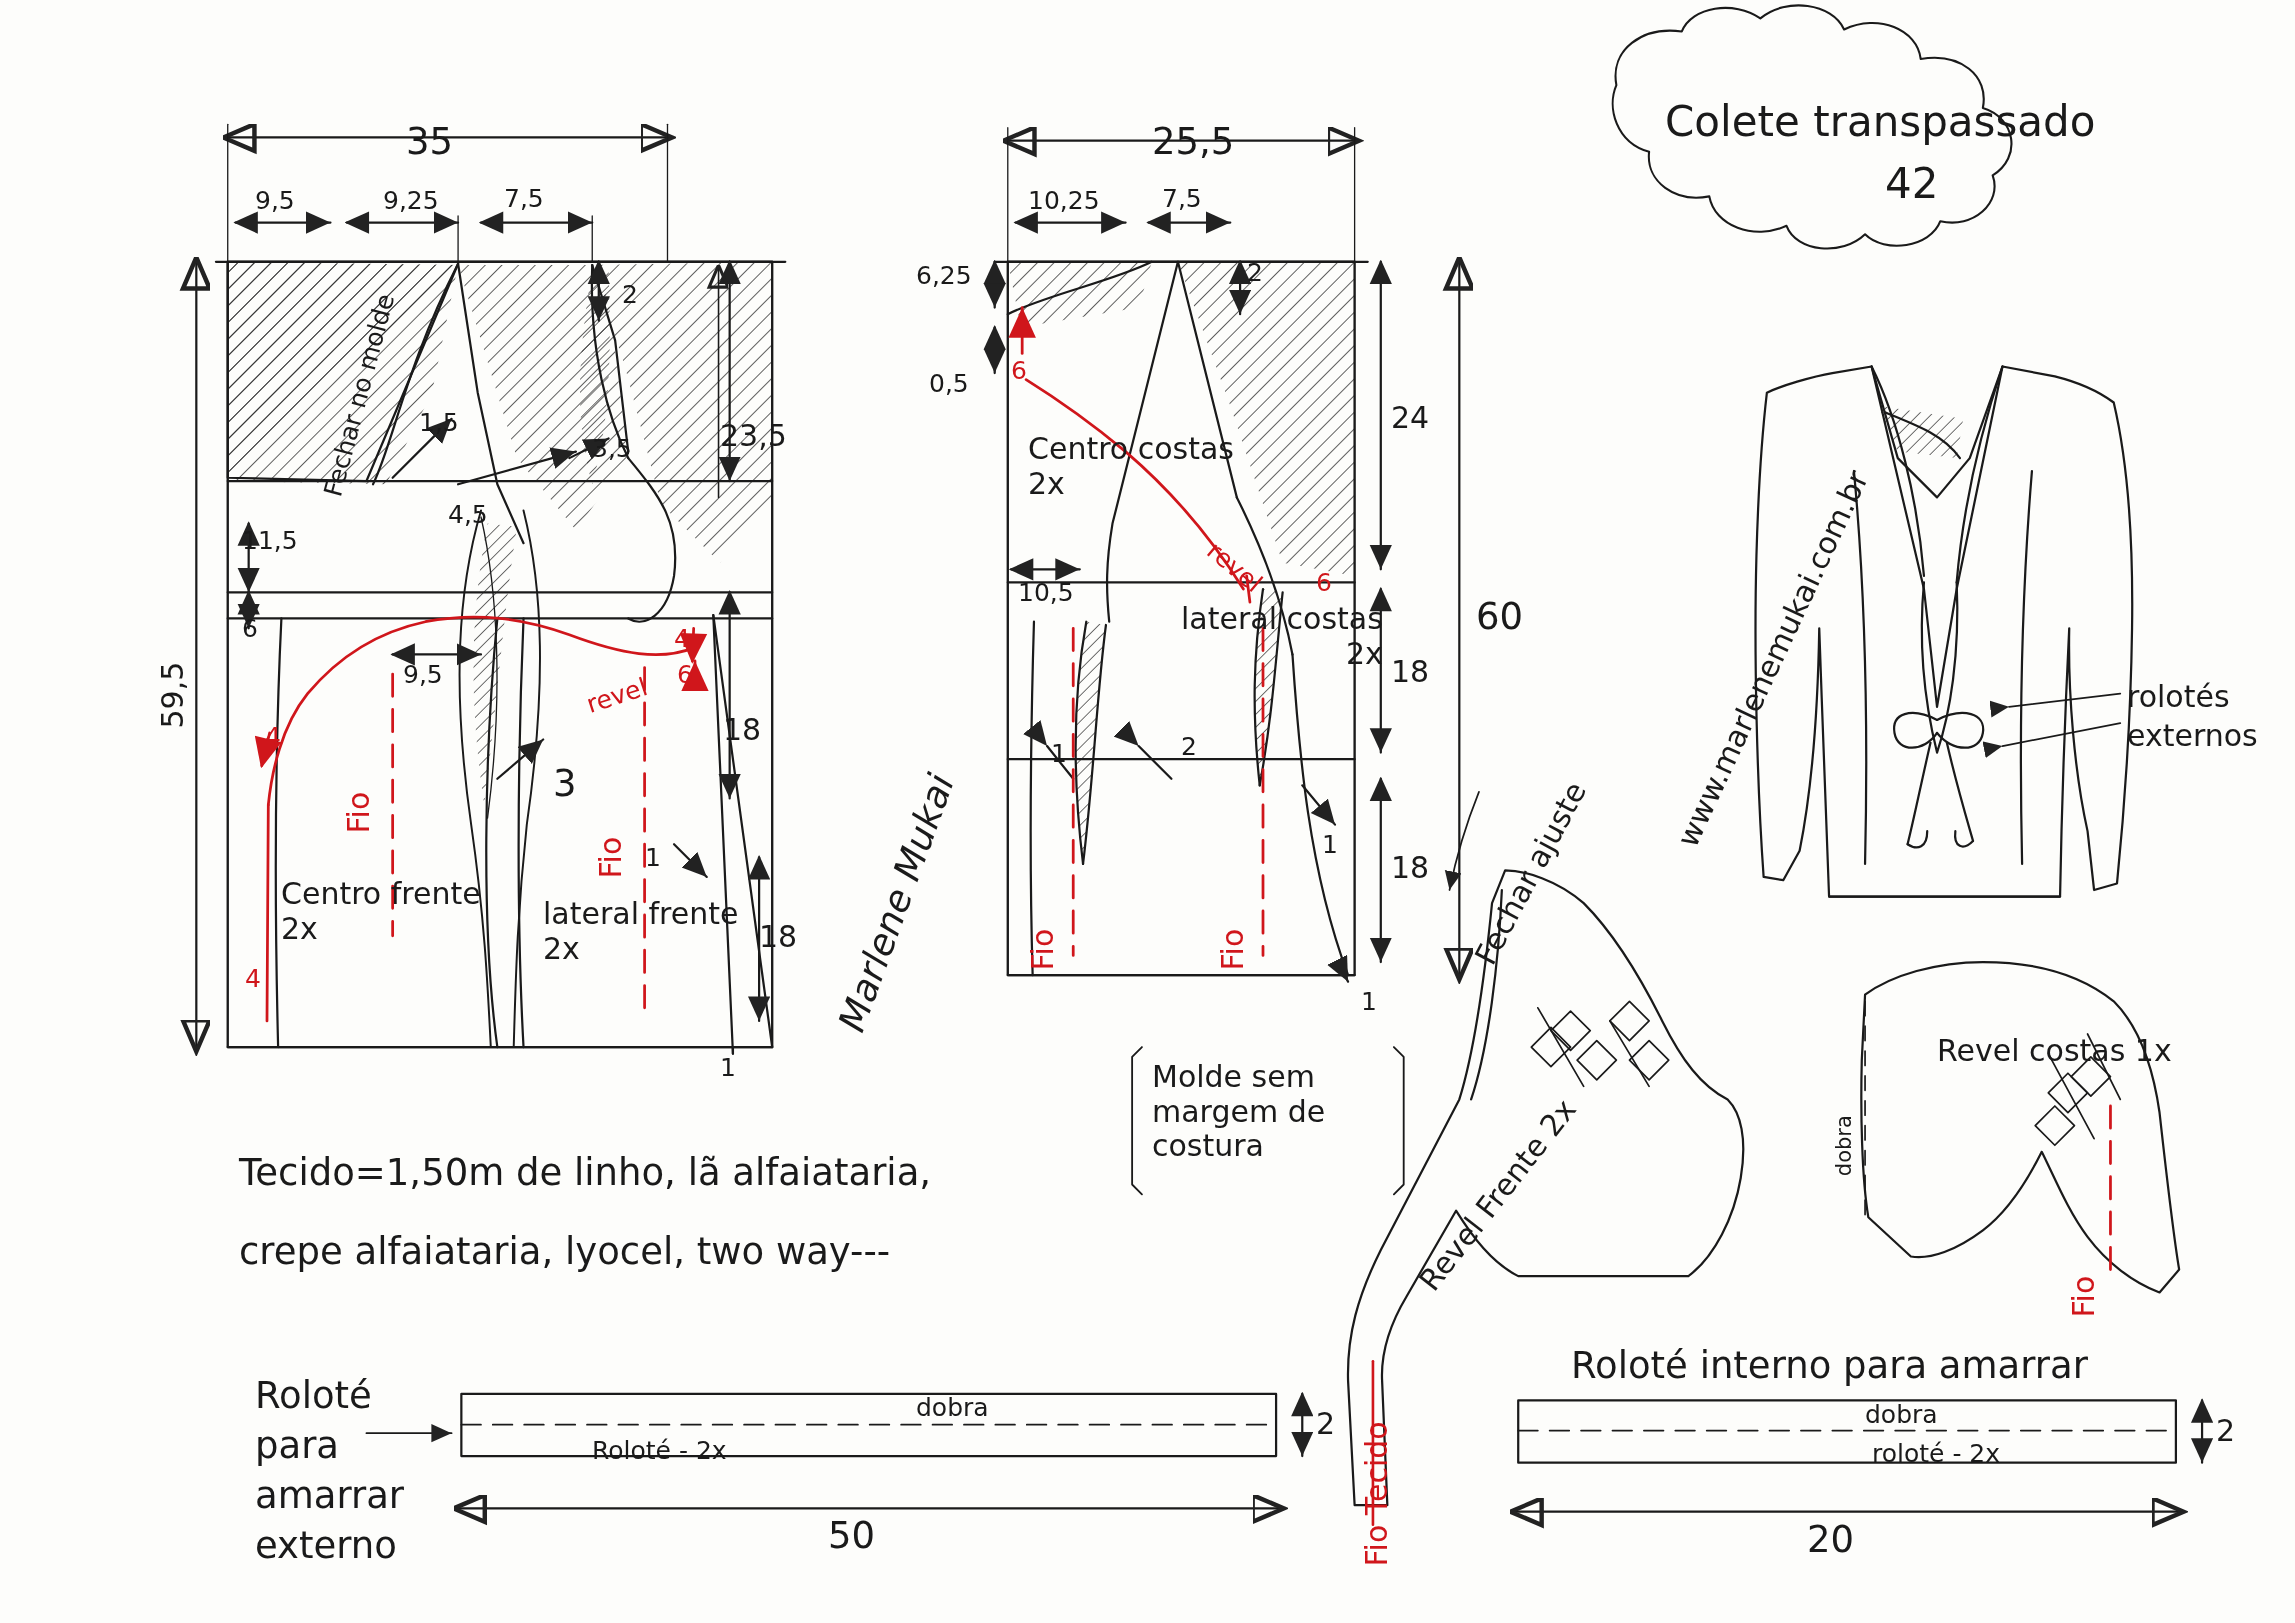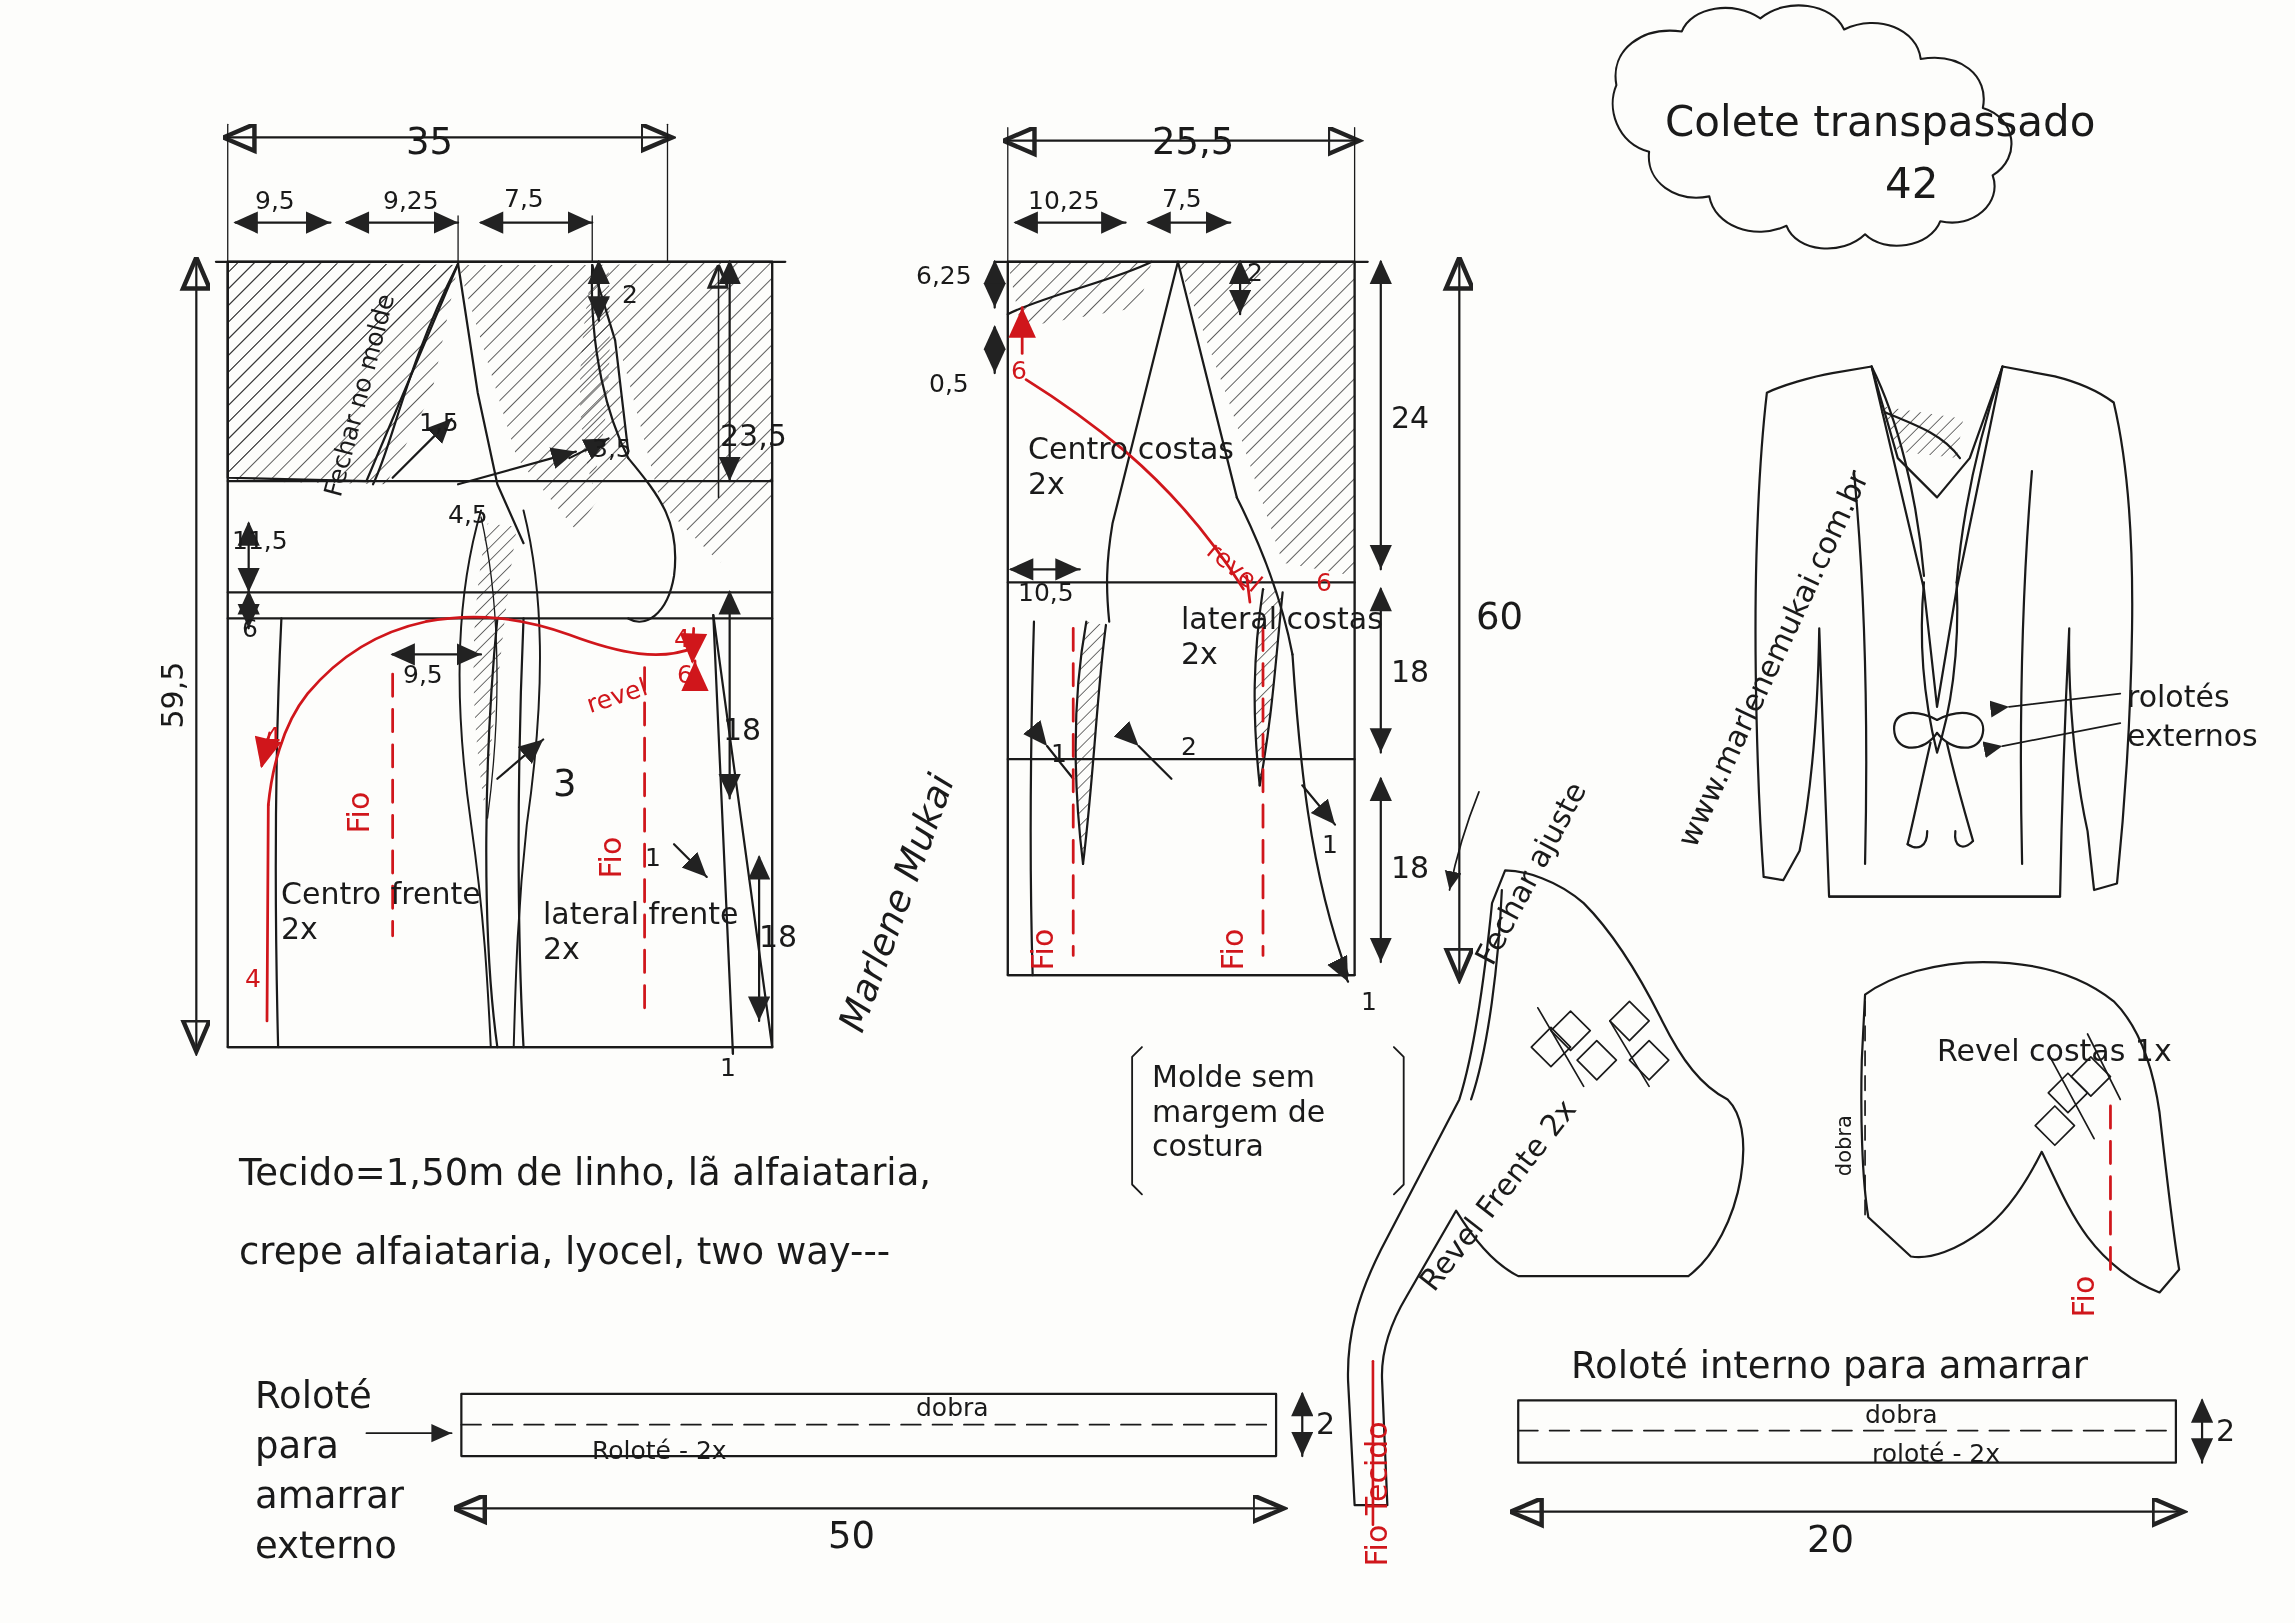--- a/index.html
+++ b/index.html
@@ -296,21 +296,21 @@
   <div class="hw t-m" style="left:383px;top:187px;">9,25</div>
   <div class="hw t-m" style="left:504px;top:185px;">7,5</div>
   <div class="hw t-m" style="left:622px;top:281px;">2</div>
   <div class="hw t-l" style="left:720px;top:419px;">23,5</div>
   <div class="hw t-l" style="left:723px;top:713px;">18</div>
   <div class="hw t-l" style="left:759px;top:920px;">18</div>
   <div class="hw t-l rot90" style="left:190px;top:694px;transform:rotate(-90deg);transform-origin:left bottom;">59,5</div>
   <div class="hw t-m" style="left:419px;top:409px;">1,5</div>
   <div class="hw t-m" style="left:592px;top:435px;">3,5</div>
   <div class="hw t-m" style="left:448px;top:501px;">4,5</div>
-  <div class="hw t-m" style="left:232px;top:527px;text-align:center;">11,5</div>
+  <div class="hw t-m" style="left:242px;top:527px;text-align:center;">11,5</div>
   <div class="hw t-m" style="left:242px;top:615px;">6</div>
   <div class="hw t-m" style="left:403px;top:661px;">9,5</div>
   <div class="hw t-m rot90" style="left:347px;top:471px;transform:rotate(-75deg);transform-origin:left bottom;">Fechar no molde</div>
   <div class="hw t-l" style="left:281px;top:877px;"><span>Centro frente
 2x</span></div>
   <div class="hw t-l" style="left:543px;top:897px;"><span>lateral frente
 2x</span></div>
   <div class="hw t-xl" style="left:553px;top:763px;">3</div>
   <div class="hw t-m" style="left:645px;top:844px;">1</div>
   <div class="hw t-m" style="left:720px;top:1054px;">1</div>
@@ -327,21 +327,21 @@
   <div class="hw t-m" style="left:1162px;top:185px;">7,5</div>
   <div class="hw t-m" style="left:1247px;top:259px;">2</div>
   <div class="hw t-m" style="left:916px;top:262px;">6,25</div>
   <div class="hw t-m" style="left:929px;top:370px;">0,5</div>
   <div class="hw t-l" style="left:1391px;top:389px;margin-top:12px;">24</div>
   <div class="hw t-l" style="left:1391px;top:655px;">18</div>
   <div class="hw t-l" style="left:1391px;top:851px;">18</div>
   <div class="hw t-xl" style="left:1476px;top:596px;">60</div>
   <div class="hw t-l" style="left:1028px;top:432px;"><span>Centro costas
 2x</span></div>
-  <div class="hw t-l" style="left:1181px;top:602px;"><span>lateral costas
+  <div class="hw t-l" style="left:1181px;top:602px;text-align:right;"><span>lateral costas
 2x</span></div>
   <div class="hw t-m" style="left:1018px;top:579px;">10,5</div>
   <div class="hw t-m" style="left:1051px;top:740px;">1</div>
   <div class="hw t-m" style="left:1181px;top:733px;">2</div>
   <div class="hw t-m" style="left:1322px;top:831px;">1</div>
   <div class="hw t-m" style="left:1361px;top:988px;">1</div>
   <div class="hw t-m red" style="left:1011px;top:357px;">6</div>
   <div class="hw t-m red rot90" style="left:1201px;top:530px;transform:rotate(40deg);transform-origin:left bottom;">revel</div>
   <div class="hw t-m red" style="left:1316px;top:569px;">6</div>
   <div class="hw t-l red rot90" style="left:1060px;top:936px;transform:rotate(-90deg);transform-origin:left bottom;">Fio</div>

